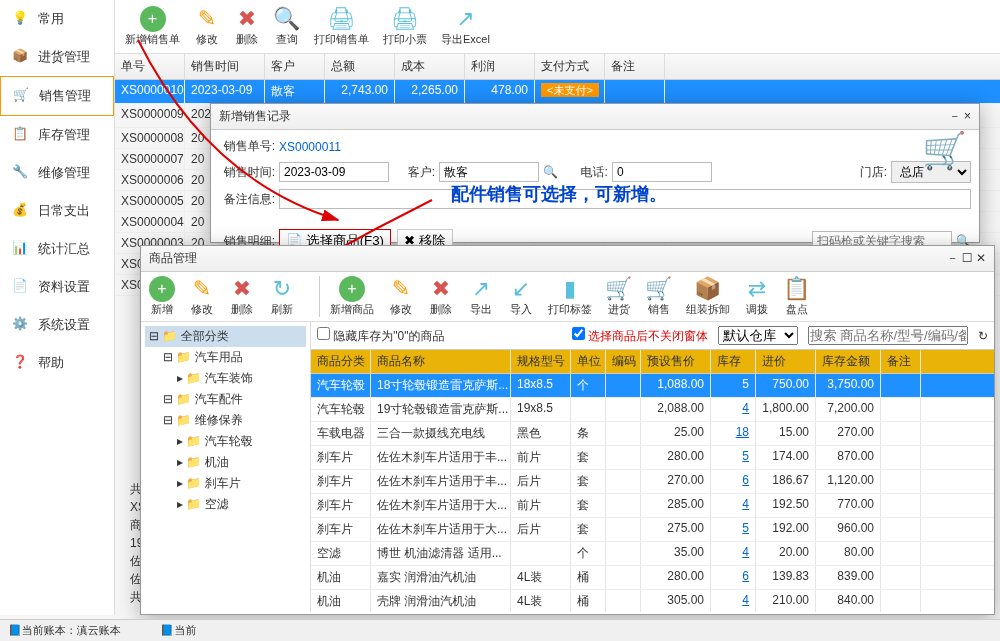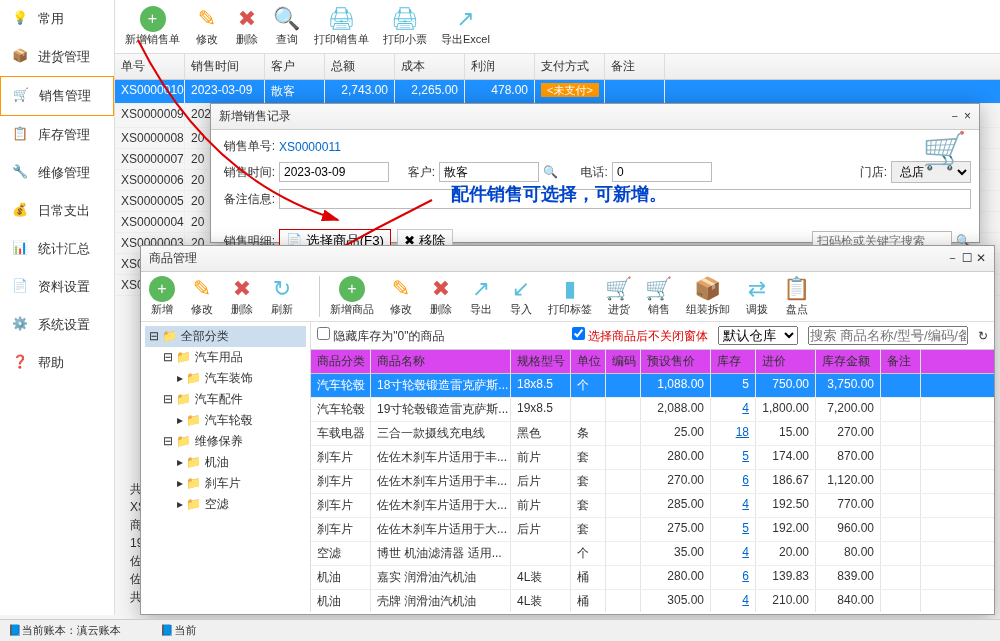--- a/index.html
+++ b/index.html
@@ -32,21 +32,21 @@
 .frow { display: flex; align-items: center; margin-bottom: 6px; font-size: 12px; }
 .frow label { width: 60px; text-align: right; padding-right: 4px; }
 .frow input, .frow select { border: 1px solid #bbb; padding: 2px 4px; font-size: 12px; }
 .annot { position: absolute; color: #0044cc; font-size: 18px; font-weight: bold; pointer-events: none; }
 
 .tree { font-size: 12px; padding: 4px; }
 .tree-node { padding: 2px 0 2px 4px; cursor: pointer; }
 .tree-node.sel { background: #cde; }
 
 .prod-grid { font-size: 12px; }
-.prod-grid .hdr { display: flex; background: #d946ef; border-top: 1px solid #ccc; border-bottom: 1px solid #ccc; }
+.prod-grid .hdr { display: flex; background: #eab308; border-top: 1px solid #ccc; border-bottom: 1px solid #ccc; }
 .prod-grid .hdr > div, .prod-grid .r > div { padding: 3px 6px; border-right: 1px solid #e5e5e5; overflow: hidden; white-space: nowrap; }
 .prod-grid .r { display: flex; border-bottom: 1px solid #eee; }
 .prod-grid .r.sel { background: #1e90ff; color: #fff; }
 .num { text-align: right; }
 .link { color: #06c; text-decoration: underline; }
 
 .footer { position: absolute; bottom: 0; left: 0; right: 0; height: 22px; background: #f0f0f0; border-top: 1px solid #ccc; font-size: 11px; padding: 3px 8px; display: flex; }
 .footer span { margin-right: 20px; display: flex; align-items: center; }
 
 svg.arrow { position: absolute; pointer-events: none; }
@@ -373,22 +373,22 @@
         <span>盘点</span>
       </div>
     </div>
   <div style="display:flex; height:290px;">
     <div style="width:170px; border-right:1px solid #ddd; overflow:auto">
       <div class="tree" id="tree">
           <div class="tree-node sel" style="padding-left: 4px;">⊟ 📁 全部分类</div>
           <div class="tree-node" style="padding-left: 18px;">⊟ 📁 汽车用品</div>
           <div class="tree-node" style="padding-left: 32px;">▸ 📁 汽车装饰</div>
           <div class="tree-node" style="padding-left: 18px;">⊟ 📁 汽车配件</div>
+          <div class="tree-node" style="padding-left: 18px;">⊟ 📁 维修保养</div>
           <div class="tree-node" style="padding-left: 32px;">▸ 📁 汽车轮毂</div>
-          <div class="tree-node" style="padding-left: 18px;">⊟ 📁 维修保养</div>
           <div class="tree-node" style="padding-left: 32px;">▸ 📁 机油</div>
           <div class="tree-node" style="padding-left: 32px;">▸ 📁 刹车片</div>
           <div class="tree-node" style="padding-left: 32px;">▸ 📁 空滤</div>
         </div>
     </div>
     <div style="flex:1; overflow:auto">
       <div style="padding:4px 6px; display:flex; align-items:center; gap:10px">
         <label><input type="checkbox" style=""> <span>隐藏库存为"0"的商品</span></label>
         <label style="margin-left:auto;color:#d00"><input type="checkbox" checked="" style=""> <span>选择商品后不关闭窗体</span></label>
         <select style="width:80px"><option>默认仓库</option></select>

